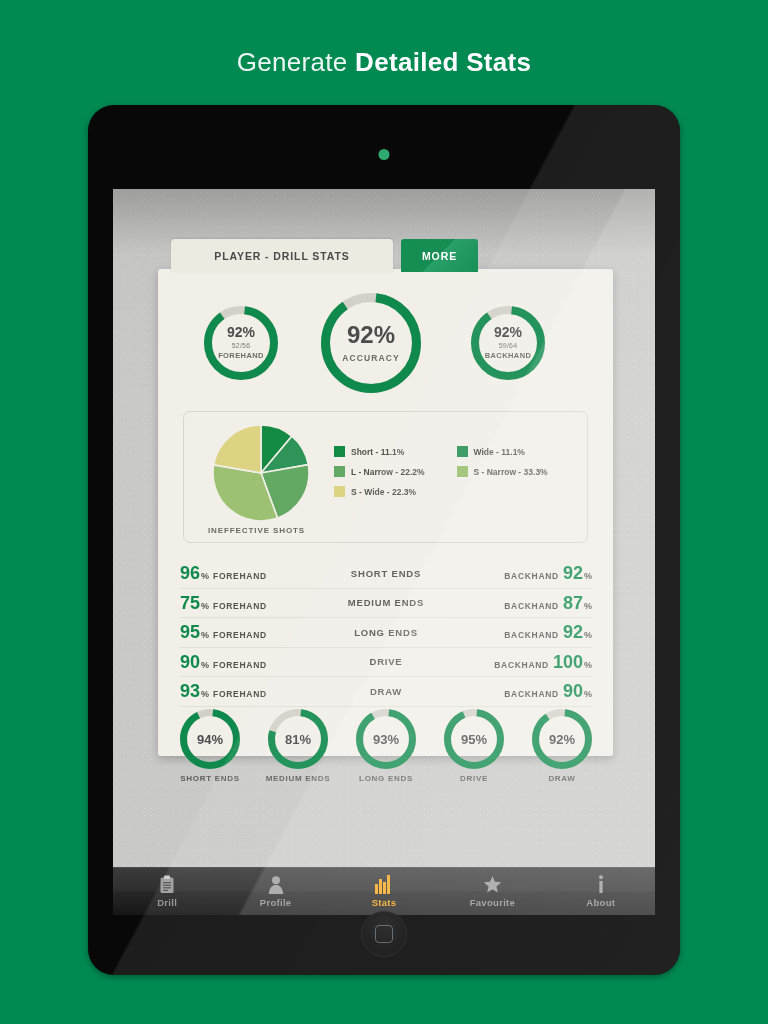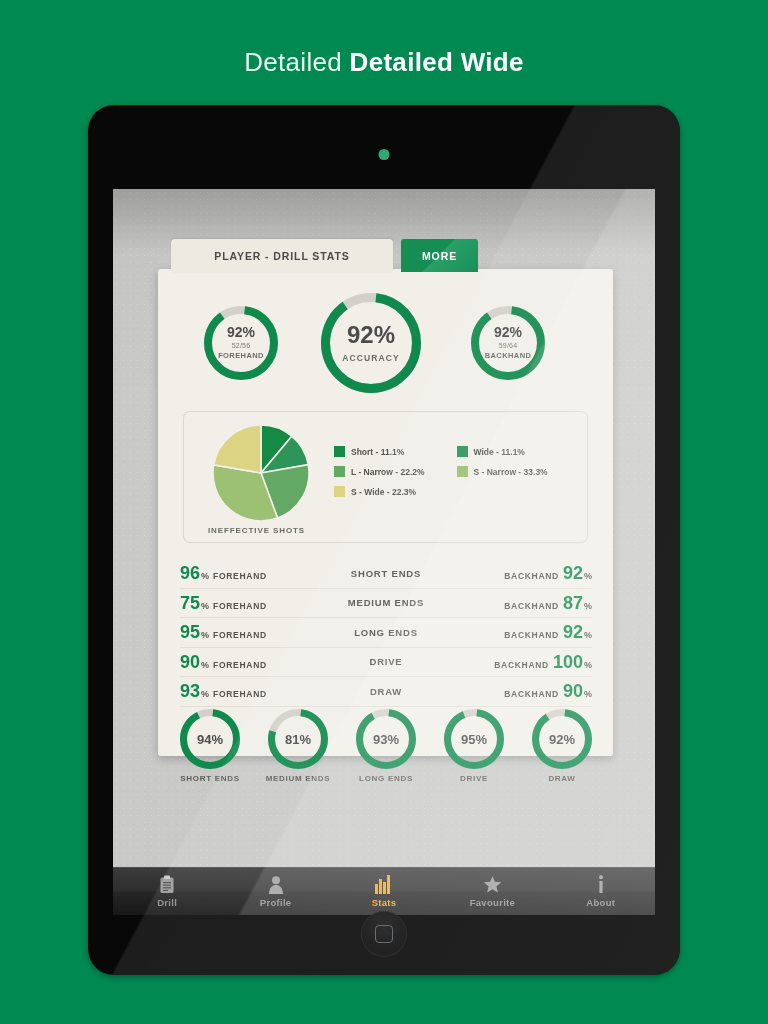--- a/index.html
+++ b/index.html
@@ -241,21 +241,21 @@
     position: absolute; inset: 0;
     background: linear-gradient(118deg, rgba(255,255,255,0) 0%, rgba(255,255,255,0) 55%, rgba(255,255,255,.13) 55.4%, rgba(255,255,255,.16) 100%);
     pointer-events: none;
     z-index: 30;
   }
 </style>
 </head>
 <body>
 
 <div class="headline">
-  <span class="light">Detailed </span><span class="bold">Detailed Wide</span>
+  <span class="light">Generate </span><span class="bold">Detailed Stats</span>
 </div>
 
 <div class="tablet">
   <div class="camera-dot"></div>
 
   <div class="screen">
     <div class="screen-noise"></div>
     <div class="screen-shade"></div>
 
     <div class="tab-row">

